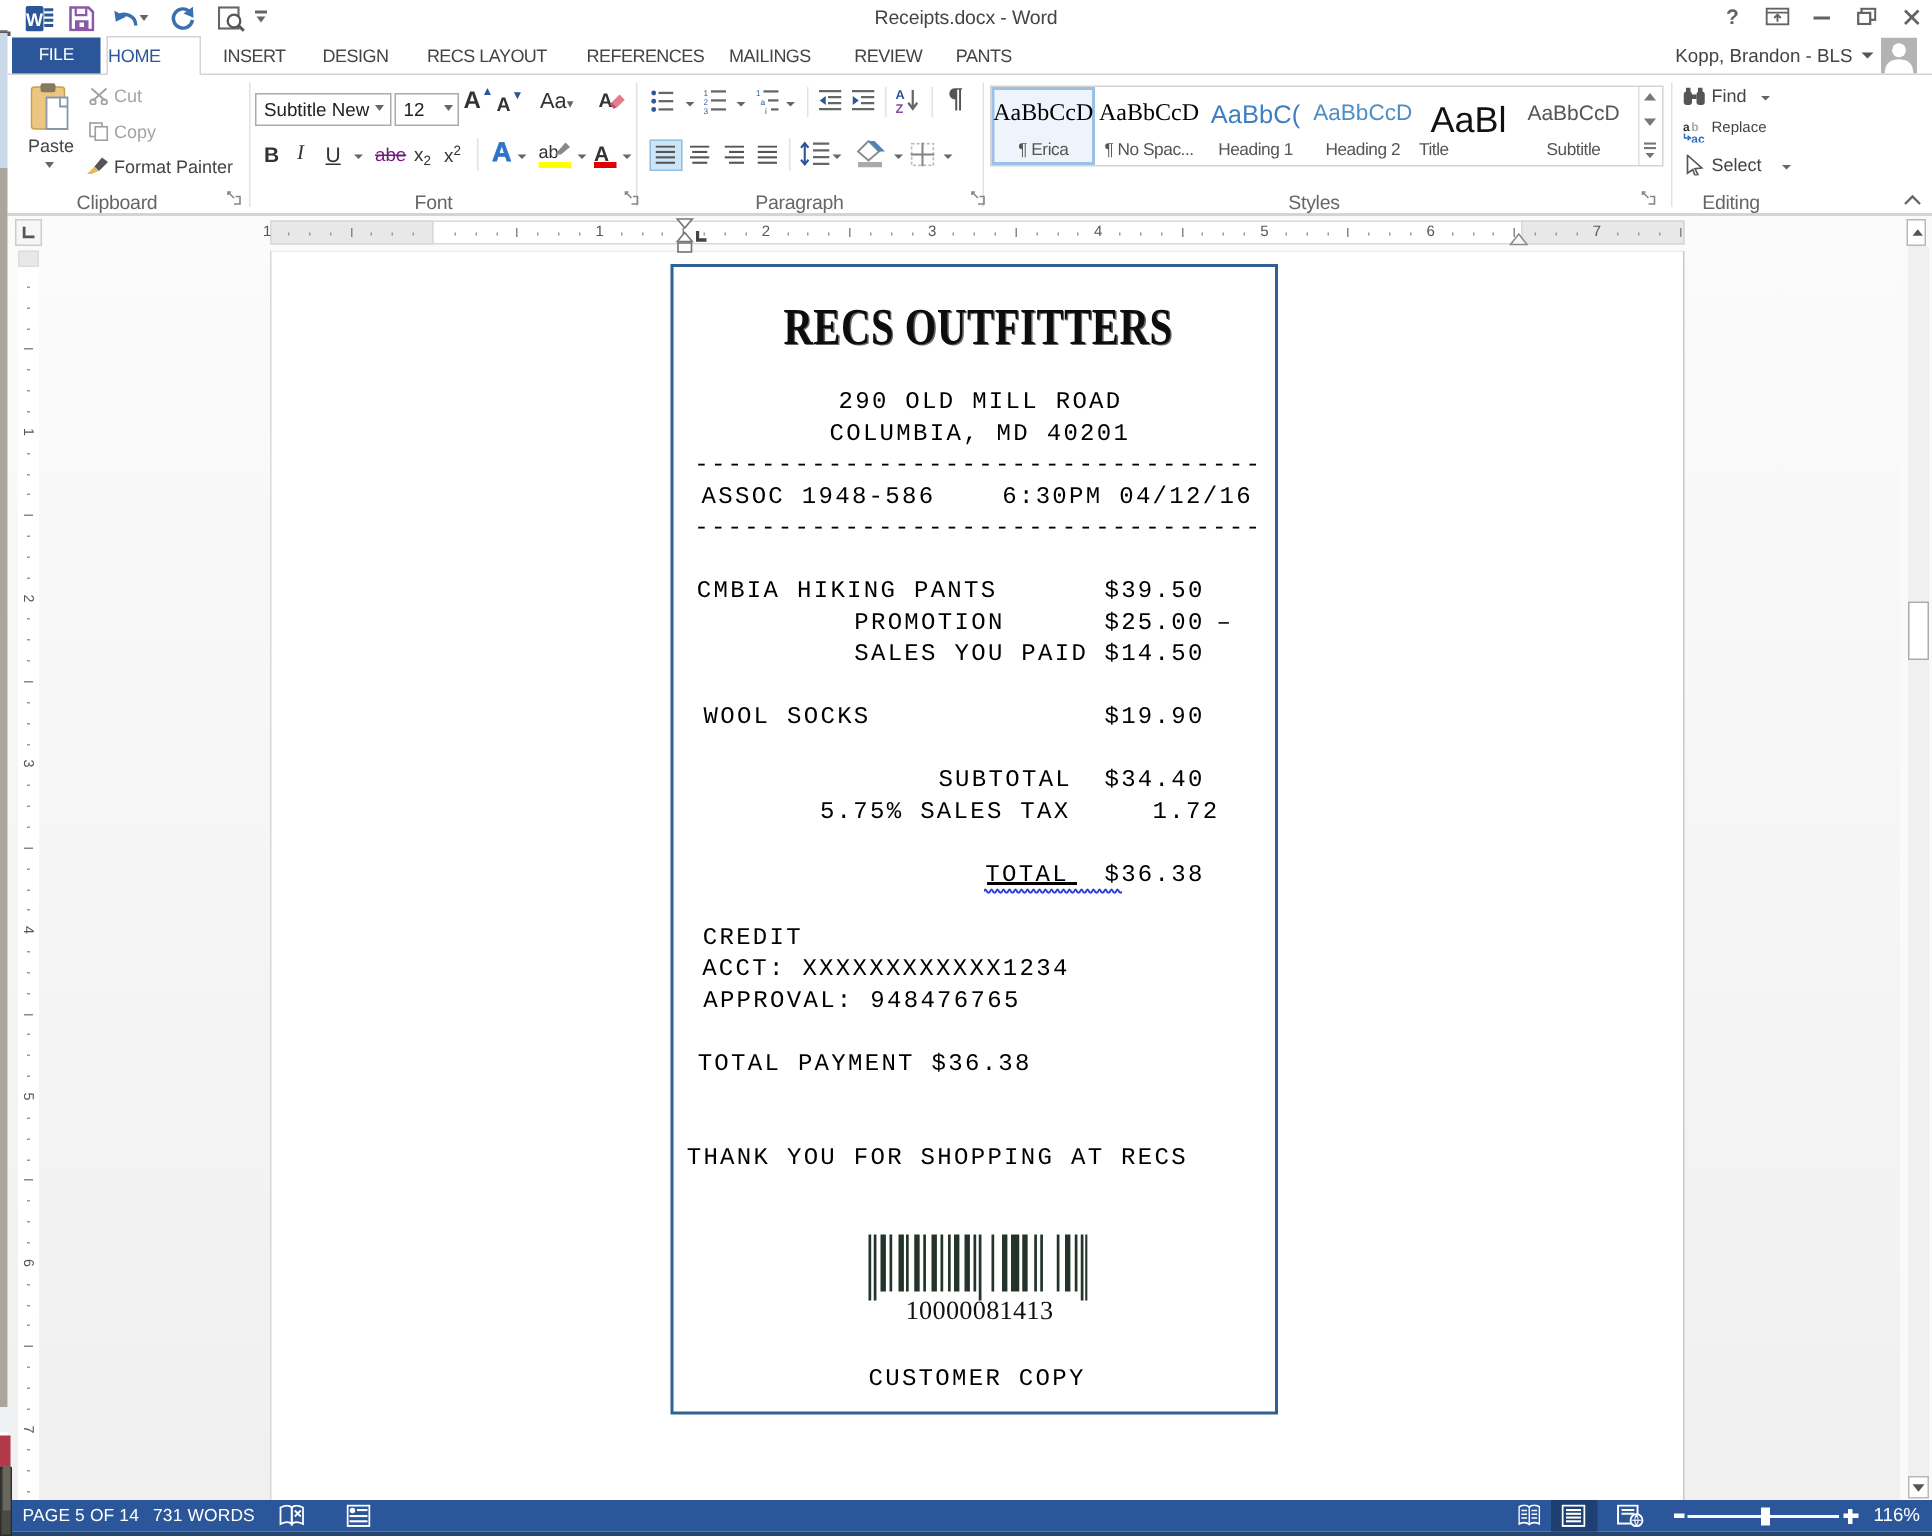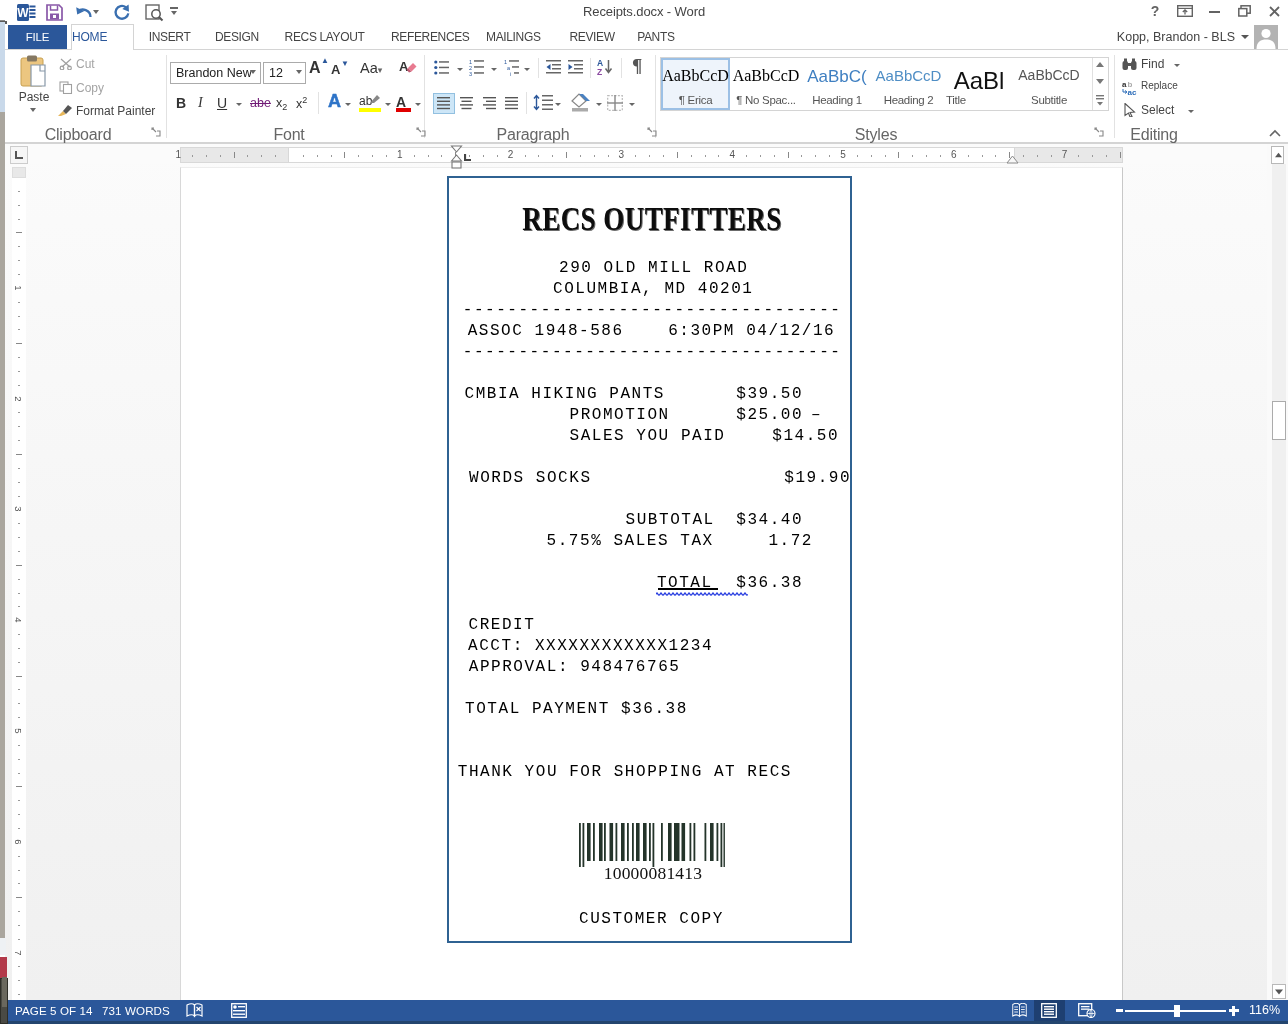--- a/index.html
+++ b/index.html
@@ -1,18 +1,18 @@
 <!DOCTYPE html>
 <html><head><meta charset="utf-8"><title>Receipts.docx - Word</title>
 <style>
 *{margin:0;padding:0;box-sizing:border-box}
 html,body{width:1288px;height:1024px;overflow:hidden;background:#fff;
  font-family:"Liberation Sans",sans-serif;-webkit-font-smoothing:antialiased}
 .abs{position:absolute}
-.gl{font-size:16px;line-height:12px;color:#666;letter-spacing:-0.2px;white-space:nowrap;display:inline-block}
+.gl{font-size:13px;line-height:12px;color:#666;letter-spacing:-0.2px;white-space:nowrap;display:inline-block}
 .m{font-family:"Liberation Mono",monospace;font-size:16.0px;line-height:21px;
  letter-spacing:1.536px;color:#000;white-space:pre}
 svg{display:block}
 </style></head><body>
 <div class="abs" style="left:5px;top:144px;width:1262px;height:856px;background:linear-gradient(#fbfbfb,#f0f0f0)"></div>
 <div class="abs" style="left:180px;top:167px;width:943px;height:833px;background:#fff;border-left:1px solid #d8d8d8;border-right:1px solid #c8c8c8;border-top:1px solid #ededed"></div>
 <div class="abs" style="left:5px;top:0;width:1283px;height:26px;background:#fff"></div>
 <svg class="abs" style="left:17px;top:4px" width="19" height="17" viewBox="0 0 19 17">
     <rect x="0" y="0" width="12" height="17" rx="1.5" fill="#2b579a"></rect>
     <rect x="12.5" y="1.5" width="6" height="2" fill="#2b579a"></rect>
@@ -103,21 +103,21 @@
 <div class="abs" style="left:76px;top:81px;width:44px;height:14px;font-size:12px;color:#a4a4a4">Copy</div>
 <svg class="abs" style="left:57px;top:103px" width="16" height="14" viewBox="0 0 16 14">
     <path d="M1 13 L6 8 L9 11 L4 13 Z" fill="#e8b85c"></path>
     <path d="M6 8 L11 2 L15 5 L9 11 Z" fill="#555"></path>
   </svg>
 <div class="abs" style="left:76px;top:104px;width:110px;height:14px;font-size:12px;color:#444">Format Painter</div>
 <div class="abs" style="left:18px;top:126px;width:120px;height:13px;text-align:center"><span class="gl">Clipboard</span></div>
 <svg class="abs" style="left:151px;top:127px" width="10" height="10" viewBox="0 0 10 10">
     <path d="M1 3 V1 H3 M1.5 1.5 L5 5 M6 4 H9 V7 M5 9 H9 V5" stroke="#888" stroke-width="1.1" fill="none"></path>
   </svg>
-<div class="abs" style="left:170px;top:62px;width:91px;height:22px;background:#fff;border:1px solid #ababab;font-size:12.5px;color:#222;line-height:20px;padding-left:5px">Brandon New</div>
+<div class="abs" style="left:170px;top:62px;width:91px;height:22px;background:#fff;border:1px solid #ababab;font-size:12.5px;color:#222;line-height:20px;padding-left:5px">Subtitle New</div>
 <div class="abs" style="left:250px;top:70px;width:0;height:0;border-left:3.5px solid transparent;border-right:3.5px solid transparent;border-top:4px solid #666"></div>
 <div class="abs" style="left:263px;top:62px;width:43px;height:22px;background:#fff;border:1px solid #ababab;font-size:12.5px;color:#222;line-height:20px;padding-left:5px">12</div>
 <div class="abs" style="left:296px;top:70px;width:0;height:0;border-left:3.5px solid transparent;border-right:3.5px solid transparent;border-top:4px solid #666"></div>
 <div class="abs" style="left:309px;top:59px;width:20px;height:20px;font-size:16px;color:#333;font-weight:bold">A<span style="position:absolute;left:12px;top:-3px;font-size:8px;color:#2b579a">▲</span></div>
 <div class="abs" style="left:331px;top:62px;width:18px;height:18px;font-size:13px;color:#333;font-weight:bold">A<span style="position:absolute;left:10px;top:-3px;font-size:8px;color:#2b579a">▼</span></div>
 <div class="abs" style="left:360px;top:60px;width:30px;height:18px;font-size:14.5px;color:#333">Aa<span style="font-size:9px;color:#666">▾</span></div>
 <svg class="abs" style="left:399px;top:58px" width="19" height="18" viewBox="0 0 19 18">
     <text x="0" y="13" font-size="13" fill="#333" font-family="Liberation Sans" font-weight="bold">A</text>
     <path d="M9 10 L14 5 L17.5 8.5 L12.5 13.5 Z" fill="#e87a90"></path>
     <path d="M9 10 L12.5 13.5 L10 14.5 L7.5 11.5 Z" fill="#c05a70"></path>
@@ -465,23 +465,23 @@
 <div class="abs m" style="left:553.0px;top:279.25px;">COLUMBIA, MD 40201</div>
 <div class="abs m" style="left:462.8px;top:300.25px;">----------------------------------</div>
 <div class="abs m" style="left:467.7px;top:321.25px;">ASSOC 1948-586    6:30PM 04/12/16</div>
 <div class="abs m" style="left:462.8px;top:342.25px;">----------------------------------</div>
 <div class="abs m" style="left:464.5px;top:384.25px;">CMBIA HIKING PANTS</div>
 <div class="abs m" style="left:736.3px;top:384.25px;">$39.50</div>
 <div class="abs m" style="left:569.5px;top:405.25px;">PROMOTION</div>
 <div class="abs m" style="left:736.3px;top:405.25px;">$25.00</div>
 <div class="abs m" style="left:811.0px;top:405.25px;">–</div>
 <div class="abs m" style="left:569.5px;top:426.25px;">SALES YOU PAID</div>
-<div class="abs m" style="left:736.3px;top:426.25px;margin-left:36px;">$14.50</div>
-<div class="abs m" style="left:469.0px;top:468.25px;">WORDS SOCKS</div>
-<div class="abs m" style="left:736.3px;top:468.25px;margin-left:48px;">$19.90</div>
+<div class="abs m" style="left:736.3px;top:426.25px;">$14.50</div>
+<div class="abs m" style="left:469.0px;top:468.25px;">WOOL SOCKS</div>
+<div class="abs m" style="left:736.3px;top:468.25px;">$19.90</div>
 <div class="abs m" style="left:625.6px;top:510.25px;">SUBTOTAL</div>
 <div class="abs m" style="left:736.3px;top:510.25px;">$34.40</div>
 <div class="abs m" style="left:546.6px;top:531.25px;">5.75% SALES TAX</div>
 <div class="abs m" style="left:768.4px;top:531.25px;">1.72</div>
 <div class="abs m" style="left:656.9px;top:573.25px;">TOTAL</div>
 <div class="abs m" style="left:736.3px;top:573.25px;">$36.38</div>
 <div class="abs" style="left:657.5px;top:588.4px;width:60.5px;height:1.2px;background:#000"></div>
 <div class="abs m" style="left:468.5px;top:615.25px;">CREDIT</div>
 <div class="abs m" style="left:468.1px;top:636.25px;">ACCT: XXXXXXXXXXXX1234</div>
 <div class="abs m" style="left:468.8px;top:657.25px;">APPROVAL: 948476765</div>

